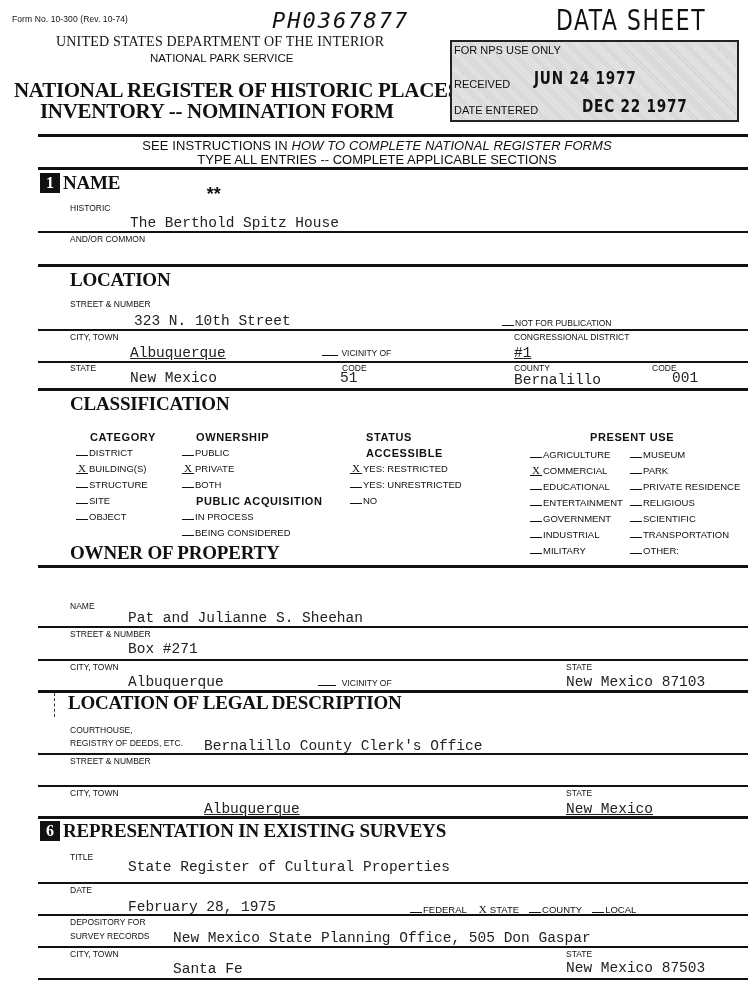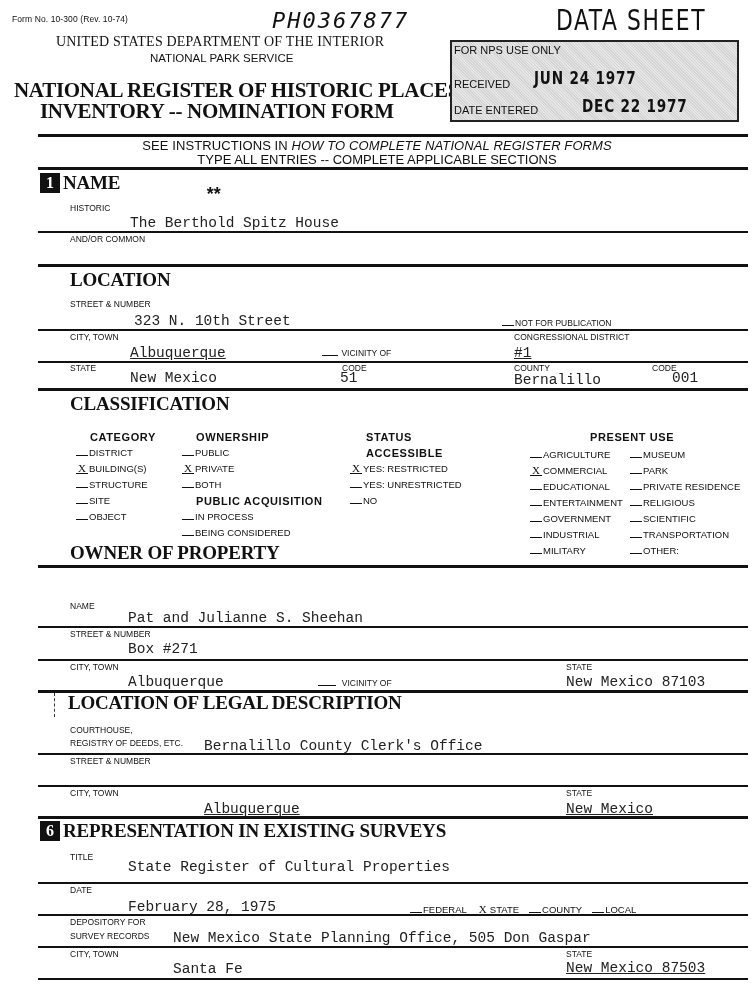--- a/index.html
+++ b/index.html
@@ -178,14 +178,14 @@
 <div class="abs typed" style="left:128px;top:899px;">February 28, 1975</div>
 <div class="abs" style="left:410px;top:899px;" id="opts-levels"><span class="opt" style="margin-right: 10px;"><span class="mk"></span><span>FEDERAL</span></span><span class="opt" style="margin-right: 10px;"><span class="mk x">X</span><span>STATE</span></span><span class="opt" style="margin-right: 10px;"><span class="mk"></span><span>COUNTY</span></span><span class="opt" style="margin-right: 10px;"><span class="mk"></span><span>LOCAL</span></span></div>
 <div class="hr" style="left:38px;top:914px;width:710px;"></div>
 <div class="abs lab" style="left:70px;top:917px;">DEPOSITORY FOR</div>
 <div class="abs lab" style="left:70px;top:931px;">SURVEY RECORDS</div>
 <div class="abs typed" style="left:173px;top:930px;">New Mexico State Planning Office, 505 Don Gaspar</div>
 <div class="hr" style="left:38px;top:946px;width:710px;"></div>
 <div class="abs lab" style="left:70px;top:949px;">CITY, TOWN</div>
 <div class="abs lab" style="left:566px;top:949px;">STATE</div>
 <div class="abs typed" style="left:173px;top:961px;">Santa Fe</div>
-<div class="abs typed" style="left:566px;top:960px;text-decoration:underline;">New Mexico 87503</div>
+<div class="abs typed" style="left:566px;top:960px;">New Mexico 87503</div>
 <div class="hr" style="left:38px;top:978px;width:710px;"></div>
 
 </body></html>

